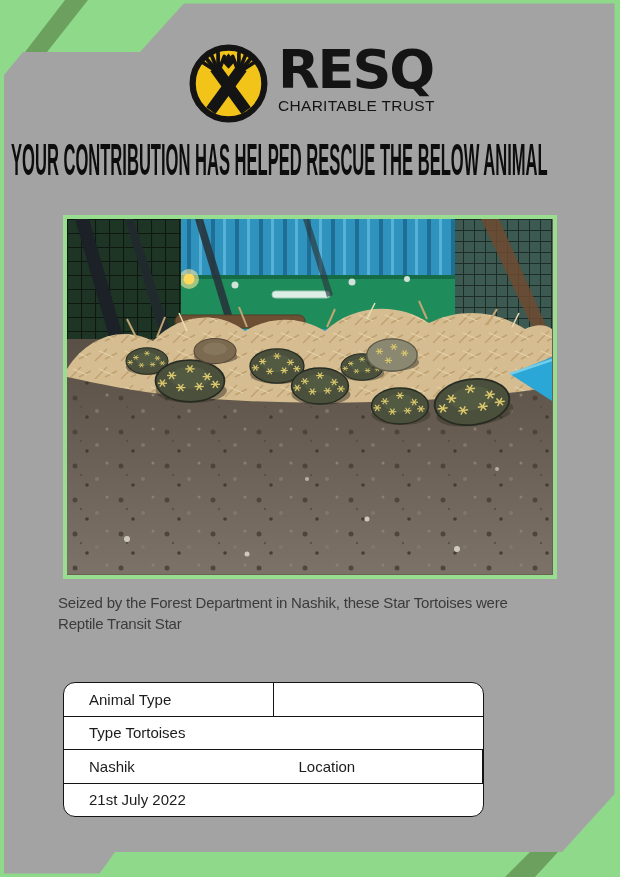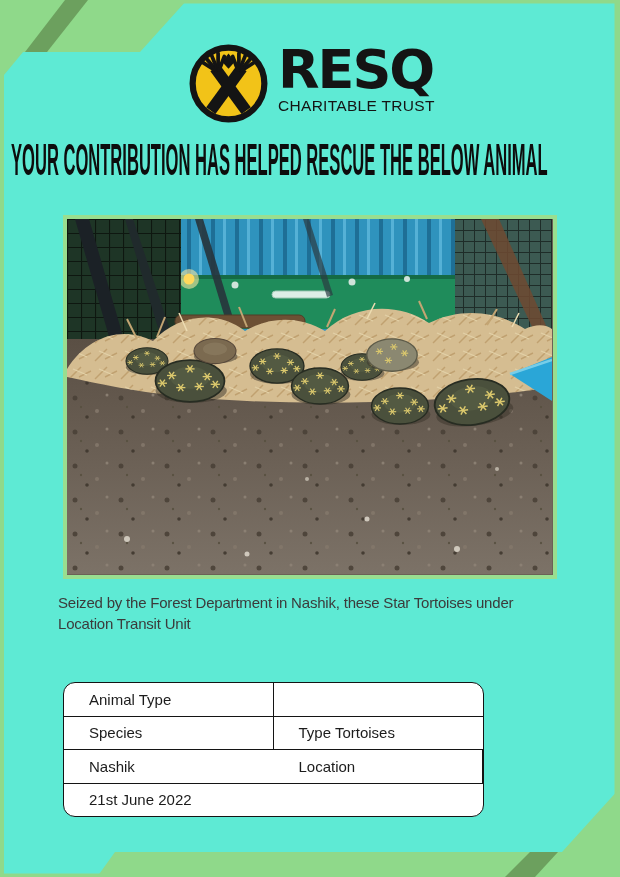--- a/index.html
+++ b/index.html
@@ -1,17 +1,17 @@
 <!DOCTYPE html>
 <html><head>
 <meta charset="utf-8">
 <style>
   html,body{margin:0;padding:0;background:#ffffff;}
   .page{
-    position:relative;width:620px;height:877px;background:#5eead4;
+    position:relative;width:620px;height:877px;background:#a3a3a3;
     font-family:"Liberation Sans",sans-serif;overflow:hidden;
   }
   .frame-decor{position:absolute;left:0;top:0;width:620px;height:877px;pointer-events:none;}
   
   .logo-row{position:absolute;left:0;top:0;width:620px;height:130px;}
   .logo-mark{position:absolute;left:189px;top:44px;width:79px;height:79px;}
   .logo-text{position:absolute;left:278px;top:44px;width:180px;}
   .brand-name{
     font-family:"DejaVu Sans",sans-serif;font-weight:bold;font-size:54px;
     letter-spacing:-2px;color:#141414;line-height:52px;
@@ -240,34 +240,33 @@
           <circle cx="180" cy="335" r="2.5"></circle>
         <circle cx="300" cy="300" r="2.5"></circle>
           <circle cx="390" cy="330" r="3"></circle>
         <circle cx="240" cy="260" r="2" fill="#B8B0A3"></circle>
           <circle cx="430" cy="250" r="2" fill="#B8B0A3"></circle>
       </g>
     </svg>
   </div>
 
   <div class="description">
-    <div>Seized by the Forest Department in Nashik, these Star Tortoises under</div>
-    <div>Location Transit Unit</div>
+    <div>Seized by the Forest Department in Nashik, these Star Tortoises were</div>
+    <div>Reptile Transit Star</div>
   </div>
 
   <div class="details-table">
     <div class="trow">
       <div class="tcell label">Animal Type</div>
     </div>
     <div class="trow">
-      <div class="tcell label">Species</div>
       <div class="tcell value">Type Tortoises</div>
     </div>
     <div class="trow">
       <div class="tcell value">Nashik</div>
       <div class="tcell label">Location</div>
     </div>
     <div class="trow">
-      <div class="tcell value">21st June 2022</div>
+      <div class="tcell value">21st July 2022</div>
     </div>
   </div>
 
 </div>
 
 </body></html>

